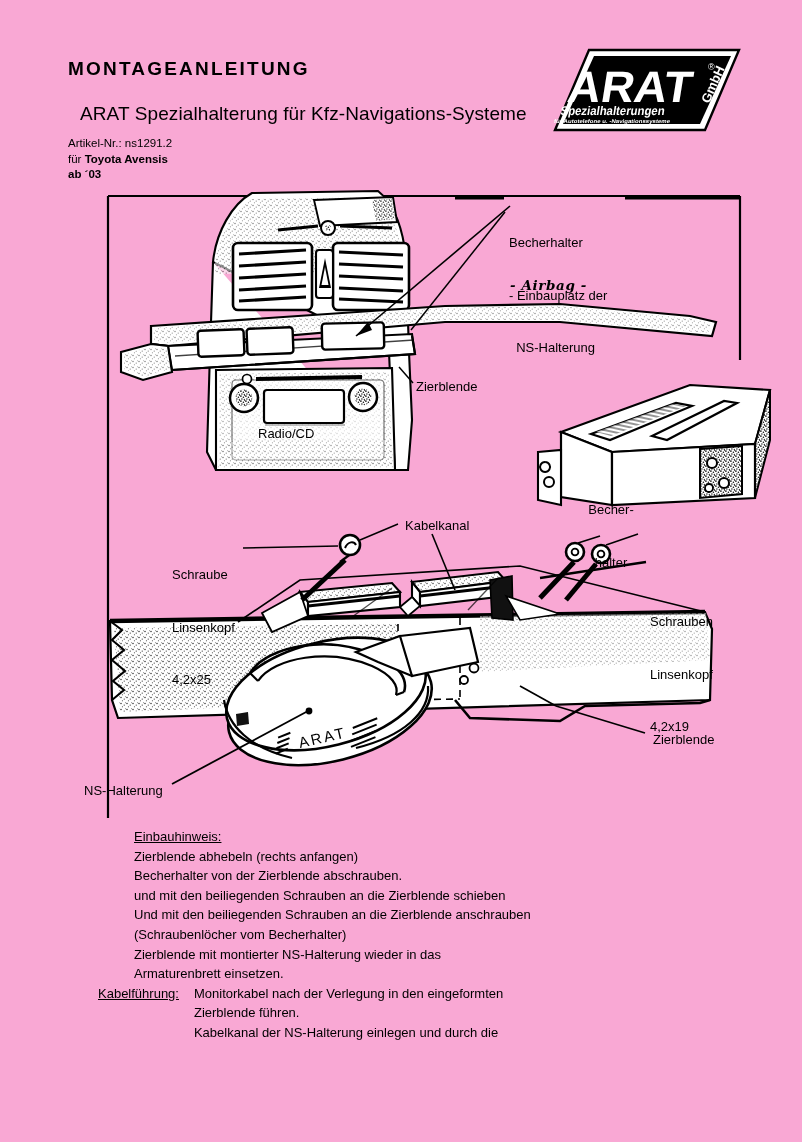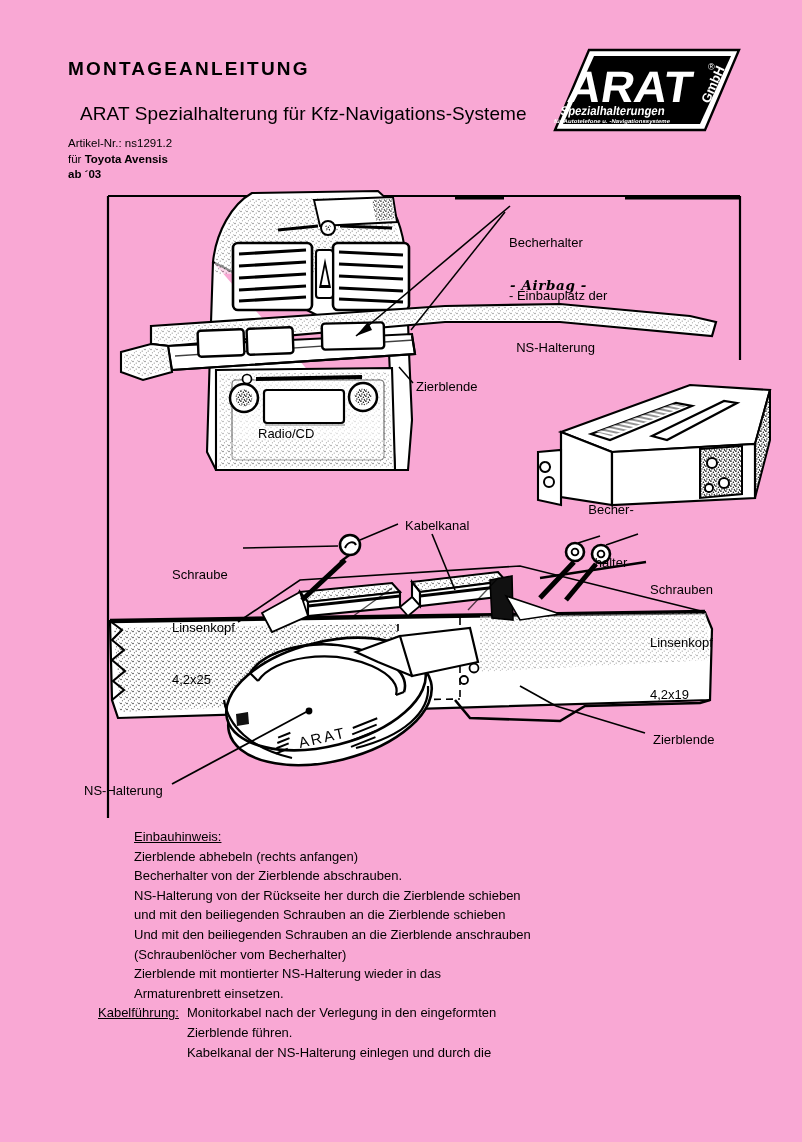--- a/index.html
+++ b/index.html
@@ -84,21 +84,21 @@
     letter-spacing: 0.6px;
   }
 
   .lbl-becherhalter-top { left: 509px; top: 199px; }
   .lbl-airbag           { left: 510px; top: 277px; font-weight: bold; }
   .lbl-zierblende-1     { left: 416px; top: 378px; }
   .lbl-radiocd          { left: 258px; top: 425px; }
   .lbl-becherhalter-box { left: 568px; top: 466px; text-align: center; width: 86px; }
   .lbl-schraube-l       { left: 172px; top: 531px; }
   .lbl-kabelkanal       { left: 405px; top: 517px; }
-  .lbl-schrauben-r      { left: 650px; top: 546px; }
+  .lbl-schrauben-r      { left: 650px; top: 578px; }
   .lbl-zierblende-2     { left: 653px; top: 731px; }
   .lbl-ns-halterung     { left: 84px;  top: 782px; }
 
   
   .instructions {
     position: absolute;
     left: 98px;
     top: 827px;
     width: 660px;
     font-size: 13px;
@@ -107,21 +107,21 @@
   .instructions .ul { text-decoration: underline; }
   .ins-line { white-space: pre; margin-left: 36px; }
   .ins-kabel {
     display: flex;
   }
   .ins-kabel .k-head {
     text-decoration: underline;
     white-space: pre;
     flex: 0 0 auto;
   }
-  .ins-kabel .k-body { margin-left: 8px; }
+  .ins-kabel .k-body { margin-left: 15px; }
   .ins-kabel .k-body div { white-space: pre; }
 </style>
 </head>
 <body>
 
 <div class="page">
 
   <div class="doc-title">MONTAGEANLEITUNG</div>
   <div class="doc-subtitle">ARAT Spezialhalterung für Kfz-Navigations-Systeme</div>
 
@@ -424,21 +424,20 @@
   </div>
 
   <div class="label lbl-zierblende-2">Zierblende</div>
 
   <div class="label lbl-ns-halterung">NS-Halterung</div>
 
   <div class="instructions">
     <div class="ul ins-line">Einbauhinweis:</div>
     <div class="ins-line">Zierblende abhebeln (rechts anfangen)</div>
     <div class="ins-line">Becherhalter von der Zierblende abschrauben.</div>
-    <div class="ins-line">NS-Halterung von der Rückseite her durch die Zierblende schieben</div>
     <div class="ins-line">und mit den beiliegenden Schrauben an die Zierblende schieben</div>
     <div class="ins-line">Und mit den beiliegenden Schrauben an die Zierblende anschrauben</div>
     <div class="ins-line">(Schraubenlöcher vom Becherhalter)</div>
     <div class="ins-line">Zierblende mit montierter NS-Halterung wieder in das</div>
     <div class="ins-line">Armaturenbrett einsetzen.</div>
 
     <div class="ins-kabel">
       <div class="k-head">Kabelführung:</div>
       <div class="k-body">
         <div>Monitorkabel nach der Verlegung in den eingeformten</div>

